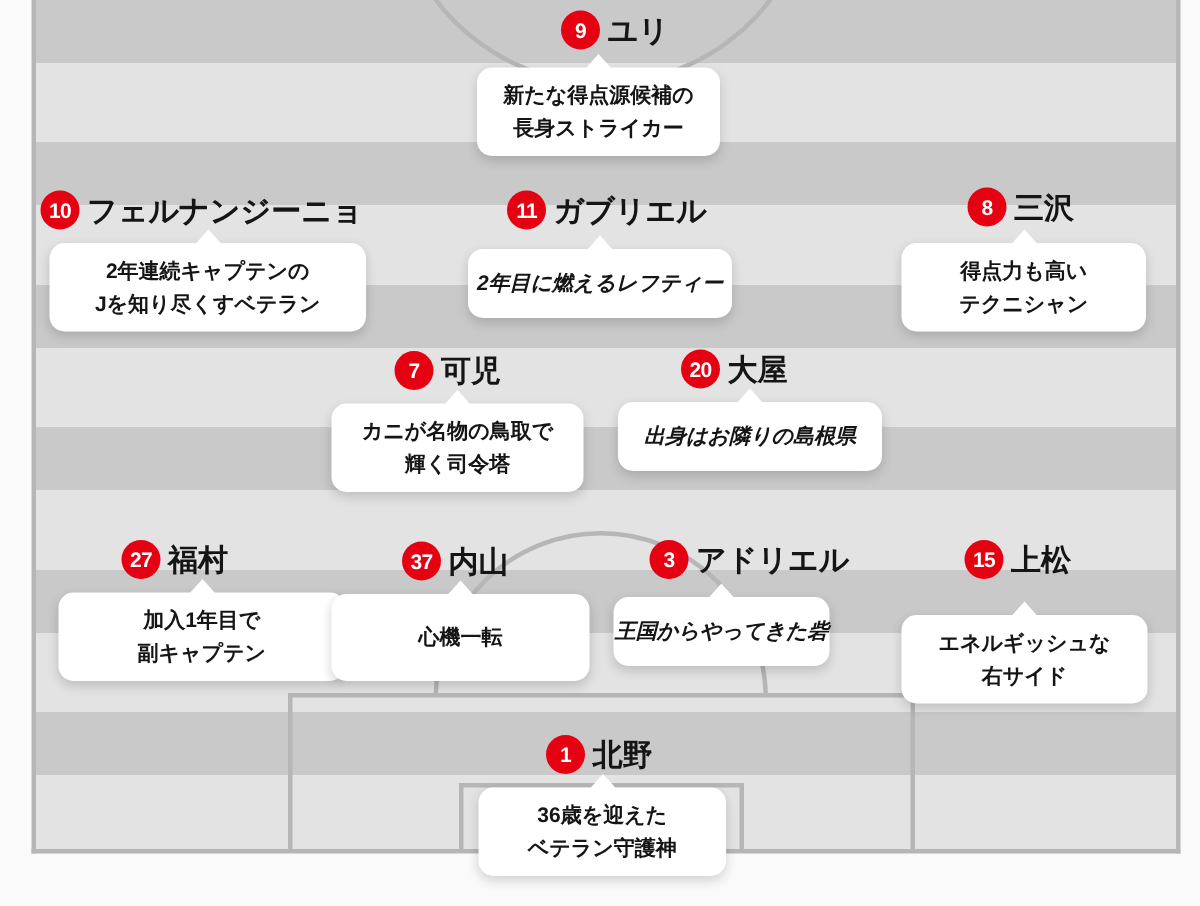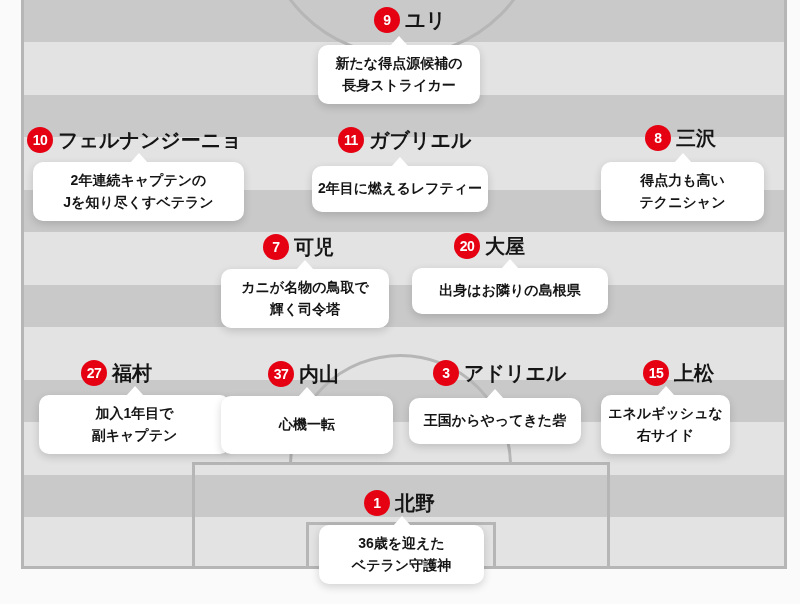--- a/index.html
+++ b/index.html
@@ -50,21 +50,21 @@
     font-size:20px; font-weight:bold; color:#151515; white-space:nowrap;
   }
   .bubble {
     position:absolute; box-sizing:border-box;
     background:#ffffff; border-radius:10px;
     box-shadow:0 3px 8px rgba(0,0,0,0.16);
     display:flex; flex-direction:column; align-items:center; justify-content:center;
     text-align:center; font-weight:bold; font-size:14px; color:#151515;
     line-height:1.55; padding:8px 15px; min-height:58px;
   }
-  .bubble.single { min-height:46px; }
+  .bubble.single { min-height:46px;font-style:italic; }
   .bubble::before {
     content:""; position:absolute; top:-9px; left:50%; transform:translateX(-50%);
     width:0; height:0;
     border-left:9px solid transparent; border-right:9px solid transparent;
     border-bottom:10px solid #ffffff;
   }
   .bline { display:block; white-space:nowrap; }
   .bline:empty { display:none; }
 </style>
 </head>
@@ -136,21 +136,21 @@
       <span class="bline">カニが名物の鳥取で</span>
       <span class="bline">輝く司令塔</span>
     </div>
   </div>
 
   <div>
     <div class="tag" style="left:454px;top:233px">
       <span class="num">20</span>
       <span class="pname">大屋</span>
     </div>
-    <div class="bubble single" style="left:412px;top:268px;width:196px">
+    <div class="bubble single" style="left:412px;top:268px;width:176px">
       <span class="bline">出身はお隣りの島根県</span>
 
     </div>
   </div>
 
   <div>
     <div class="tag" style="left:81px;top:360px">
       <span class="num">27</span>
       <span class="pname">福村</span>
     </div>
@@ -168,32 +168,32 @@
     <div class="bubble" style="left:221px;top:396px;width:172px">
       <span class="bline">心機一転</span>
     </div>
   </div>
 
   <div>
     <div class="tag" style="left:433px;top:360px">
       <span class="num">3</span>
       <span class="pname">アドリエル</span>
     </div>
-    <div class="bubble single" style="left:409px;top:398px;width:172px">
+    <div class="bubble single" style="left:409px;top:398px;width:144px">
       <span class="bline">王国からやってきた砦</span>
 
     </div>
   </div>
 
   <div>
     <div class="tag" style="left:643px;top:360px">
       <span class="num">15</span>
       <span class="pname">上松</span>
     </div>
-    <div class="bubble" style="left:601px;top:395px;width:129px">
+    <div class="bubble" style="left:601px;top:410px;width:164px">
       <span class="bline">エネルギッシュな</span>
       <span class="bline">右サイド</span>
     </div>
   </div>
 
   <div>
     <div class="tag" style="left:364px;top:490px">
       <span class="num">1</span>
       <span class="pname">北野</span>
     </div>

